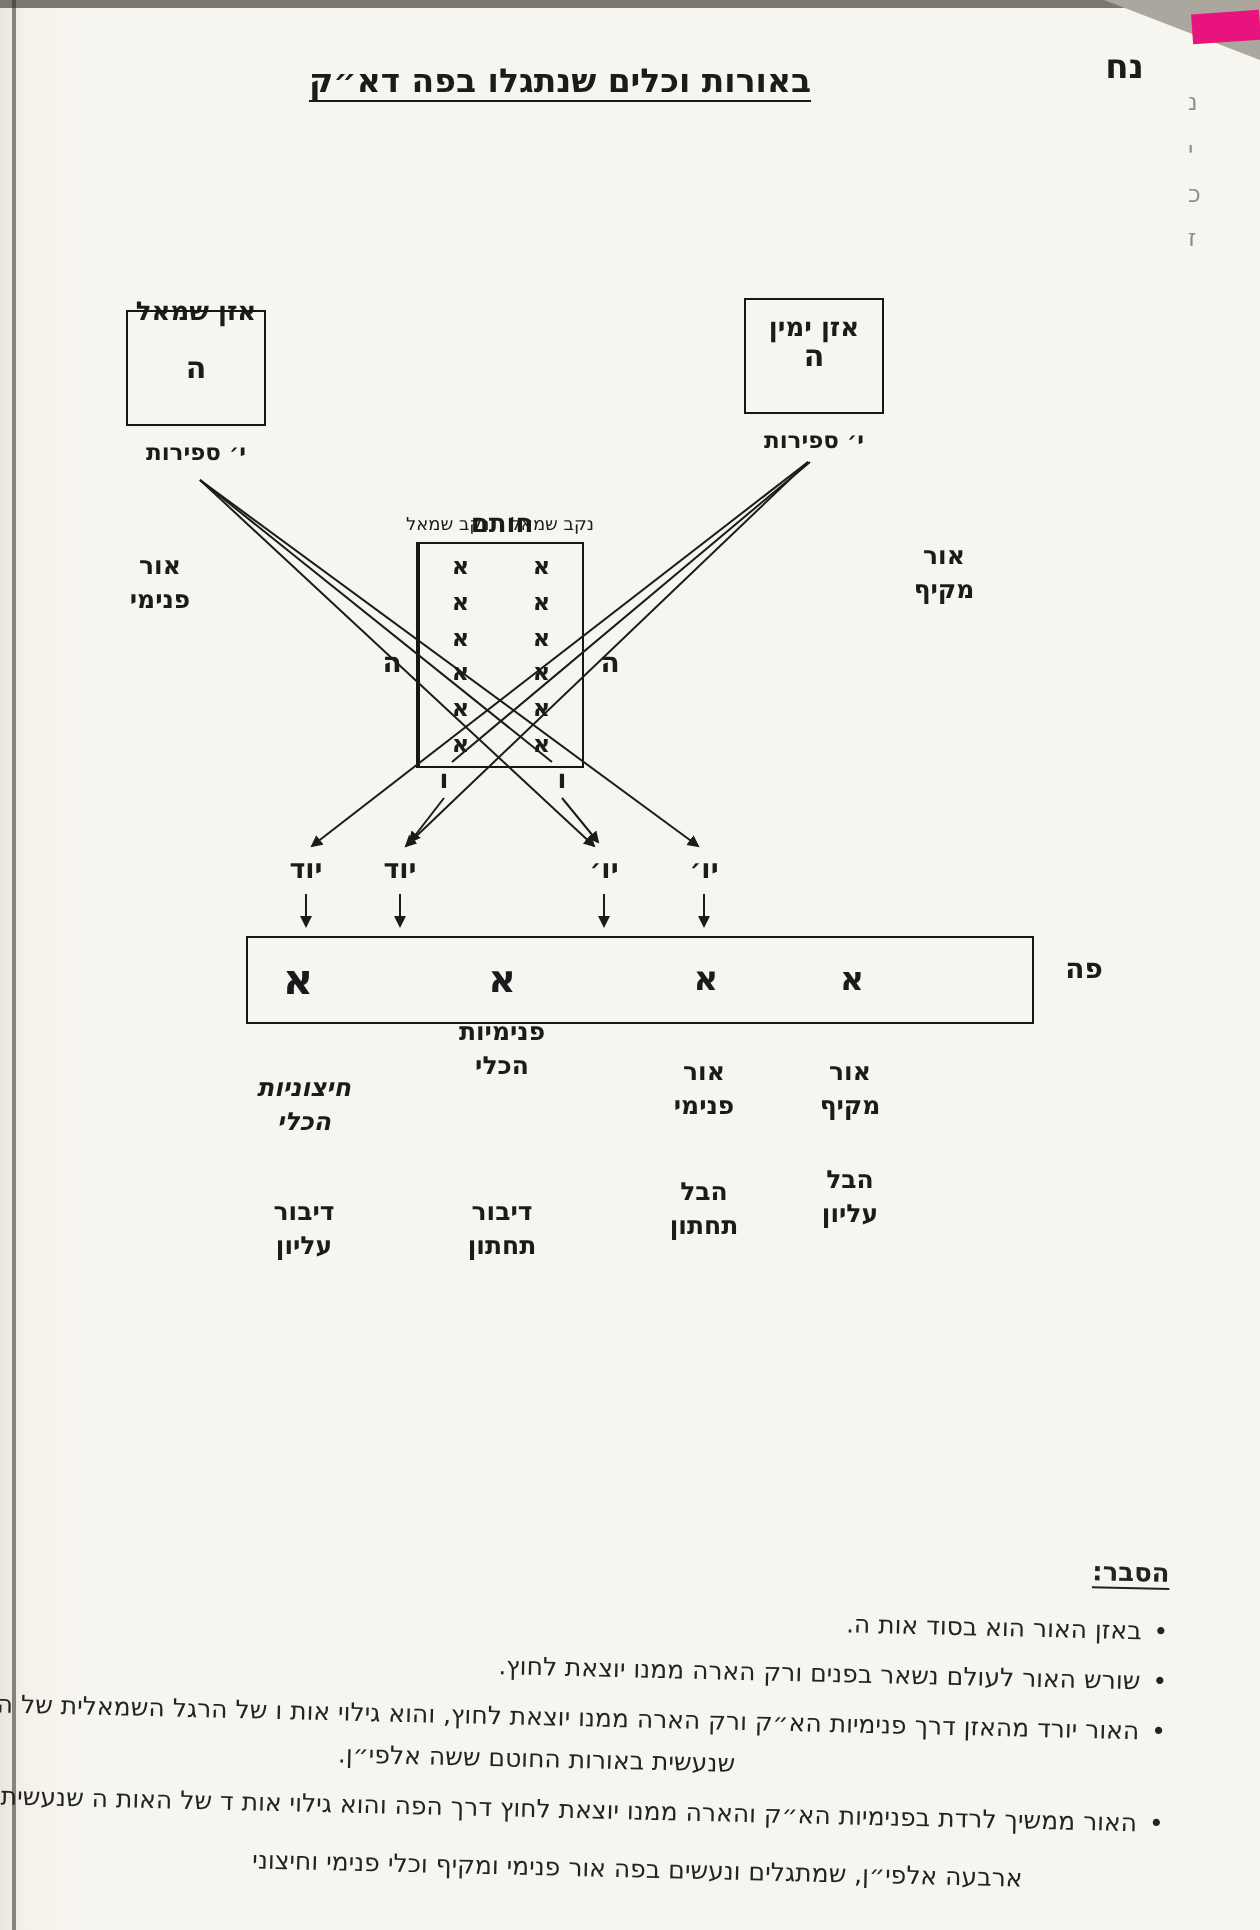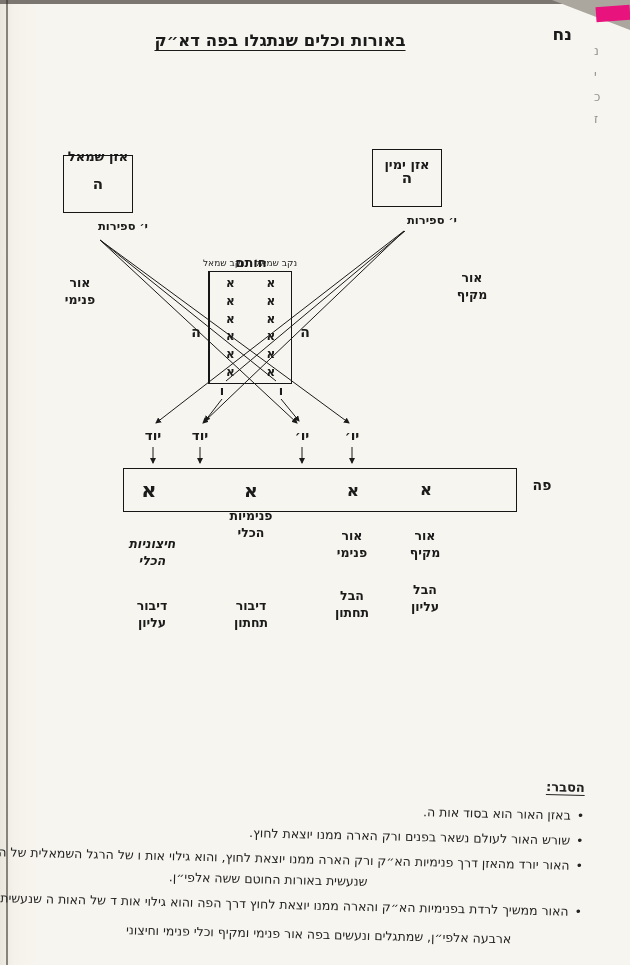--- a/index.html
+++ b/index.html
@@ -18,21 +18,21 @@
   .desk{position:absolute;top:0;right:0;width:78px;height:30px;background:#aba79f;
         clip-path:polygon(0 0,100% 0,100% 100%);}
   .tab{position:absolute;top:6px;left:596px;width:34px;height:15px;background:#e8137d;transform:rotate(-4deg);}
   .title{font-size:16.5px;font-weight:bold;text-decoration:underline;text-underline-offset:4px;}
   .hdr{direction:rtl;text-align:right;}
   .hdr .book{font-size:17px;font-weight:bold;margin-bottom:9px;}
   .hdr .ref{font-size:13.5px;font-weight:bold;margin-bottom:7px;}
   .edgemark{position:absolute;left:594px;font-size:12px;color:rgba(40,40,40,.5);}
   .earlbl{font-size:13px;font-weight:bold;margin-top:12px;}
   .earbox{display:flex;align-items:center;justify-content:center;font-size:15px;font-weight:bold;}
-  .count{font-size:11.5px;font-weight:bold;text-align:right;}
+  .count{font-size:11.5px;font-weight:bold;}
   .hotam-cols{display:flex;height:100%;direction:rtl;}
   .hcol{flex:1;display:flex;flex-direction:column;justify-content:space-between;
         align-items:center;padding:4px 0;font-size:12px;font-weight:bold;}
   .hcol.sep{border-left:1.4px solid #161616;}
   .nostrils{display:flex;justify-content:space-between;direction:rtl;font-size:9px;}
   .heletter{font-size:14px;font-weight:bold;}
   .vavletter{font-size:13px;font-weight:bold;}
   .sidelbl{font-size:12.5px;font-weight:bold;line-height:1.35;}
   .yud{font-size:13.5px;font-weight:bold;}
   .pehbox{background:transparent;}

